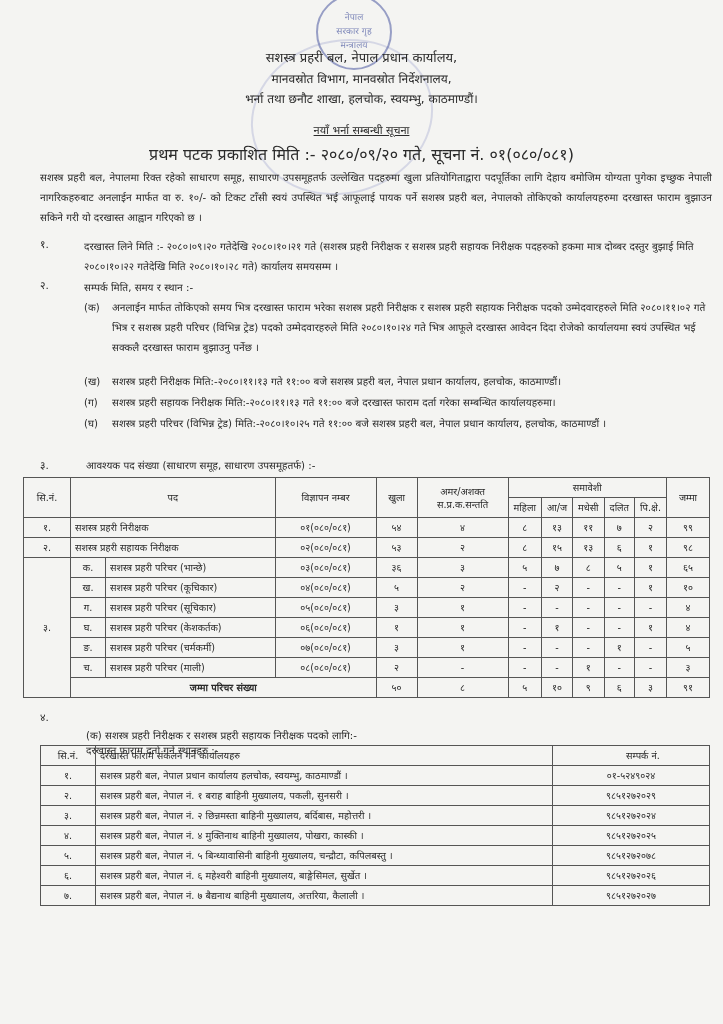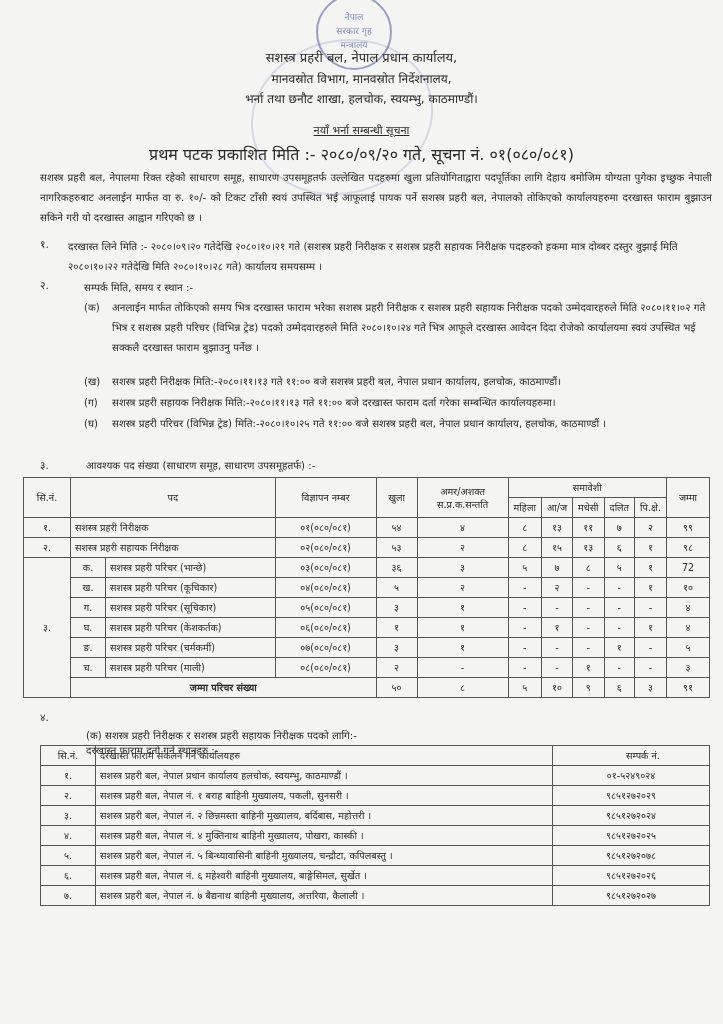--- a/index.html
+++ b/index.html
@@ -31,21 +31,21 @@
 
   <div class="hdr" style="top:48px;font-size:13px;">सशस्त्र प्रहरी बल, नेपाल प्रधान कार्यालय,</div>
   <div class="hdr" style="top:90px;">भर्ना तथा छनौट शाखा, हलचोक, स्वयम्भु, काठमाण्डौं।</div>
   <div class="hdr" style="top:70px;">मानवस्रोत विभाग, मानवस्रोत निर्देशनालय,</div>
   <div class="hdr title" style="top:122px;">नयाँ भर्ना सम्बन्धी सूचना</div>
   <div class="hdr" style="top:143px;font-size:16px;">प्रथम पटक प्रकाशित मिति :- २०८०/०९/२० गते, सूचना नं. ०१(०८०/०८१)</div>
 
   <div class="para" style="top:168px;">सशस्त्र प्रहरी बल, नेपालमा रिक्त रहेको साधारण समूह, साधारण उपसमूहतर्फ उल्लेखित पदहरुमा खुला प्रतियोगिताद्वारा पदपूर्तिका लागि देहाय बमोजिम योग्यता पुगेका इच्छुक नेपाली नागरिकहरुबाट अनलाईन मार्फत वा रु. १०/- को टिकट टाँसी स्वयं उपस्थित भई आफूलाई पायक पर्ने सशस्त्र प्रहरी बल, नेपालको तोकिएको कार्यालयहरुमा दरखास्त फाराम बुझाउन सकिने गरी यो दरखास्त आह्वान गरिएको छ ।</div>
 
   <div class="num" style="top:237px;">१.</div>
-  <div class="item" style="top:237px;left:68px;width:626px;">दरखास्त लिने मिति :- २०८०।०९।२० गतेदेखि २०८०।१०।२१ गते (सशस्त्र प्रहरी निरीक्षक र सशस्त्र प्रहरी सहायक निरीक्षक पदहरुको हकमा मात्र दोब्बर दस्तुर बुझाई मिति २०८०।१०।२२ गतेदेखि मिति २०८०।१०।२८ गते) कार्यालय समयसम्म ।</div>
+  <div class="item" style="top:237px;left:84px;width:626px;">दरखास्त लिने मिति :- २०८०।०९।२० गतेदेखि २०८०।१०।२१ गते (सशस्त्र प्रहरी निरीक्षक र सशस्त्र प्रहरी सहायक निरीक्षक पदहरुको हकमा मात्र दोब्बर दस्तुर बुझाई मिति २०८०।१०।२२ गतेदेखि मिति २०८०।१०।२८ गते) कार्यालय समयसम्म ।</div>
 
   <div class="num" style="top:278px;">२.</div>
   <div class="item" style="top:278px;left:84px;">सम्पर्क मिति, समय र स्थान :-</div>
 
   <div class="item" style="top:298px;left:84px;">(क)</div>
   <div class="item" style="top:298px;left:112px;width:598px;">अनलाईन मार्फत तोकिएको समय भित्र दरखास्त फाराम भरेका सशस्त्र प्रहरी निरीक्षक र सशस्त्र प्रहरी सहायक निरीक्षक पदको उम्मेदवारहरुले मिति २०८०।११।०२ गते भित्र र सशस्त्र प्रहरी परिचर (विभिन्न ट्रेड) पदको उम्मेदवारहरुले मिति २०८०।१०।२४ गते भित्र आफूले दरखास्त आवेदन दिदा रोजेको कार्यालयमा स्वयं उपस्थित भई सक्कलै दरखास्त फाराम बुझाउनु पर्नेछ ।</div>
   <div class="item" style="top:372px;left:84px;">(ख)</div>
   <div class="item" style="top:372px;left:112px;width:598px;">सशस्त्र प्रहरी निरीक्षक मिति:-२०८०।११।१३ गते ११:०० बजे सशस्त्र प्रहरी बल, नेपाल प्रधान कार्यालय, हलचोक, काठमाण्डौं।</div>
   <div class="item" style="top:393px;left:84px;">(ग)</div>
   <div class="item" style="top:393px;left:112px;width:598px;">सशस्त्र प्रहरी सहायक निरीक्षक मिति:-२०८०।११।१३ गते ११:०० बजे दरखास्त फाराम दर्ता गरेका सम्बन्धित कार्यालयहरुमा।</div>
@@ -104,21 +104,21 @@
       <td class="c" style="width:26px;">क.</td>
       <td>सशस्त्र प्रहरी परिचर (भान्छे)</td>
       <td class="c">०३(०८०/०८१)</td>
       <td class="c">३६</td>
       <td class="c">३</td>
       <td class="c">५</td>
       <td class="c">७</td>
       <td class="c">८</td>
       <td class="c">५</td>
       <td class="c">१</td>
-      <td class="c">72</td>
+      <td class="c">६५</td>
     </tr>
     <tr>
       <td class="c">ख.</td>
       <td>सशस्त्र प्रहरी परिचर (कूचिकार)</td>
       <td class="c">०४(०८०/०८१)</td>
       <td class="c">५</td>
       <td class="c">२</td>
       <td class="c">-</td>
       <td class="c">२</td>
       <td class="c">-</td>

